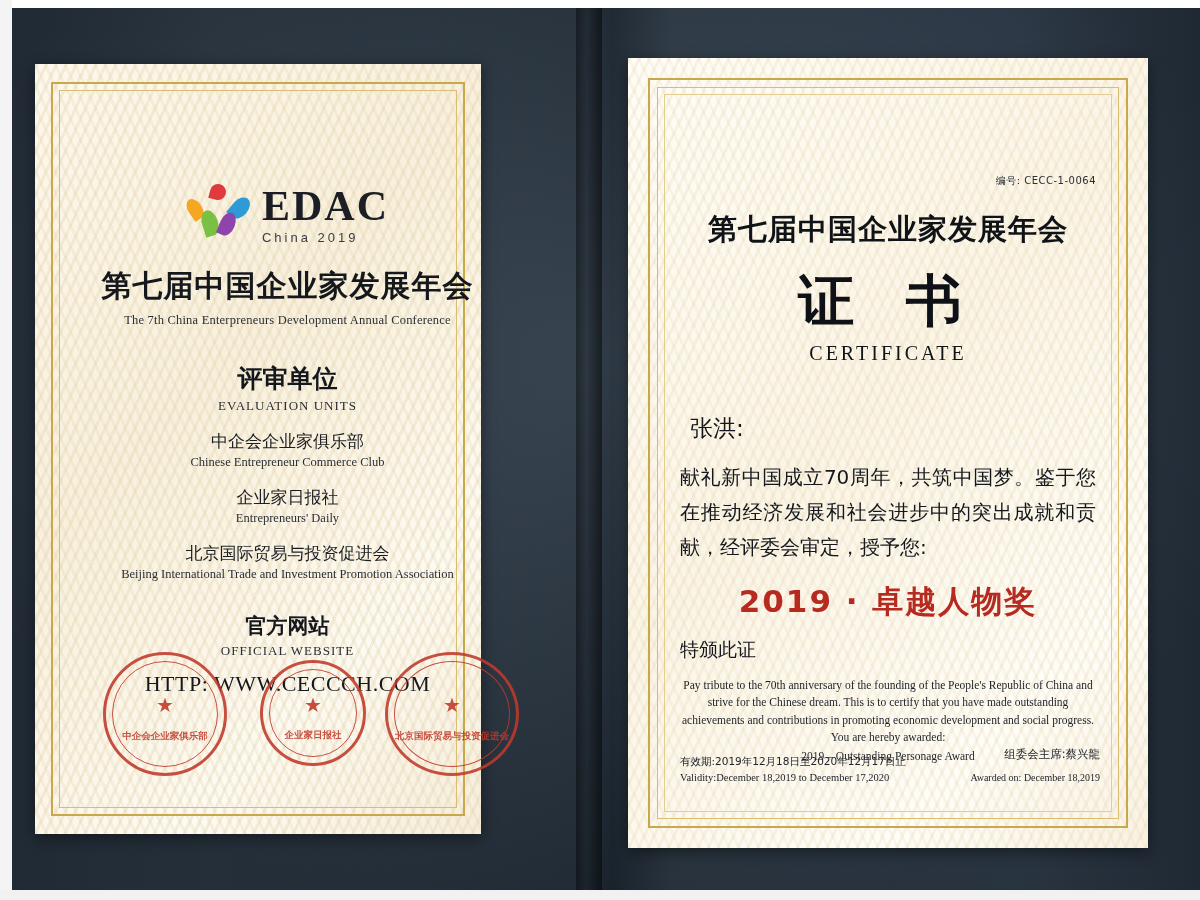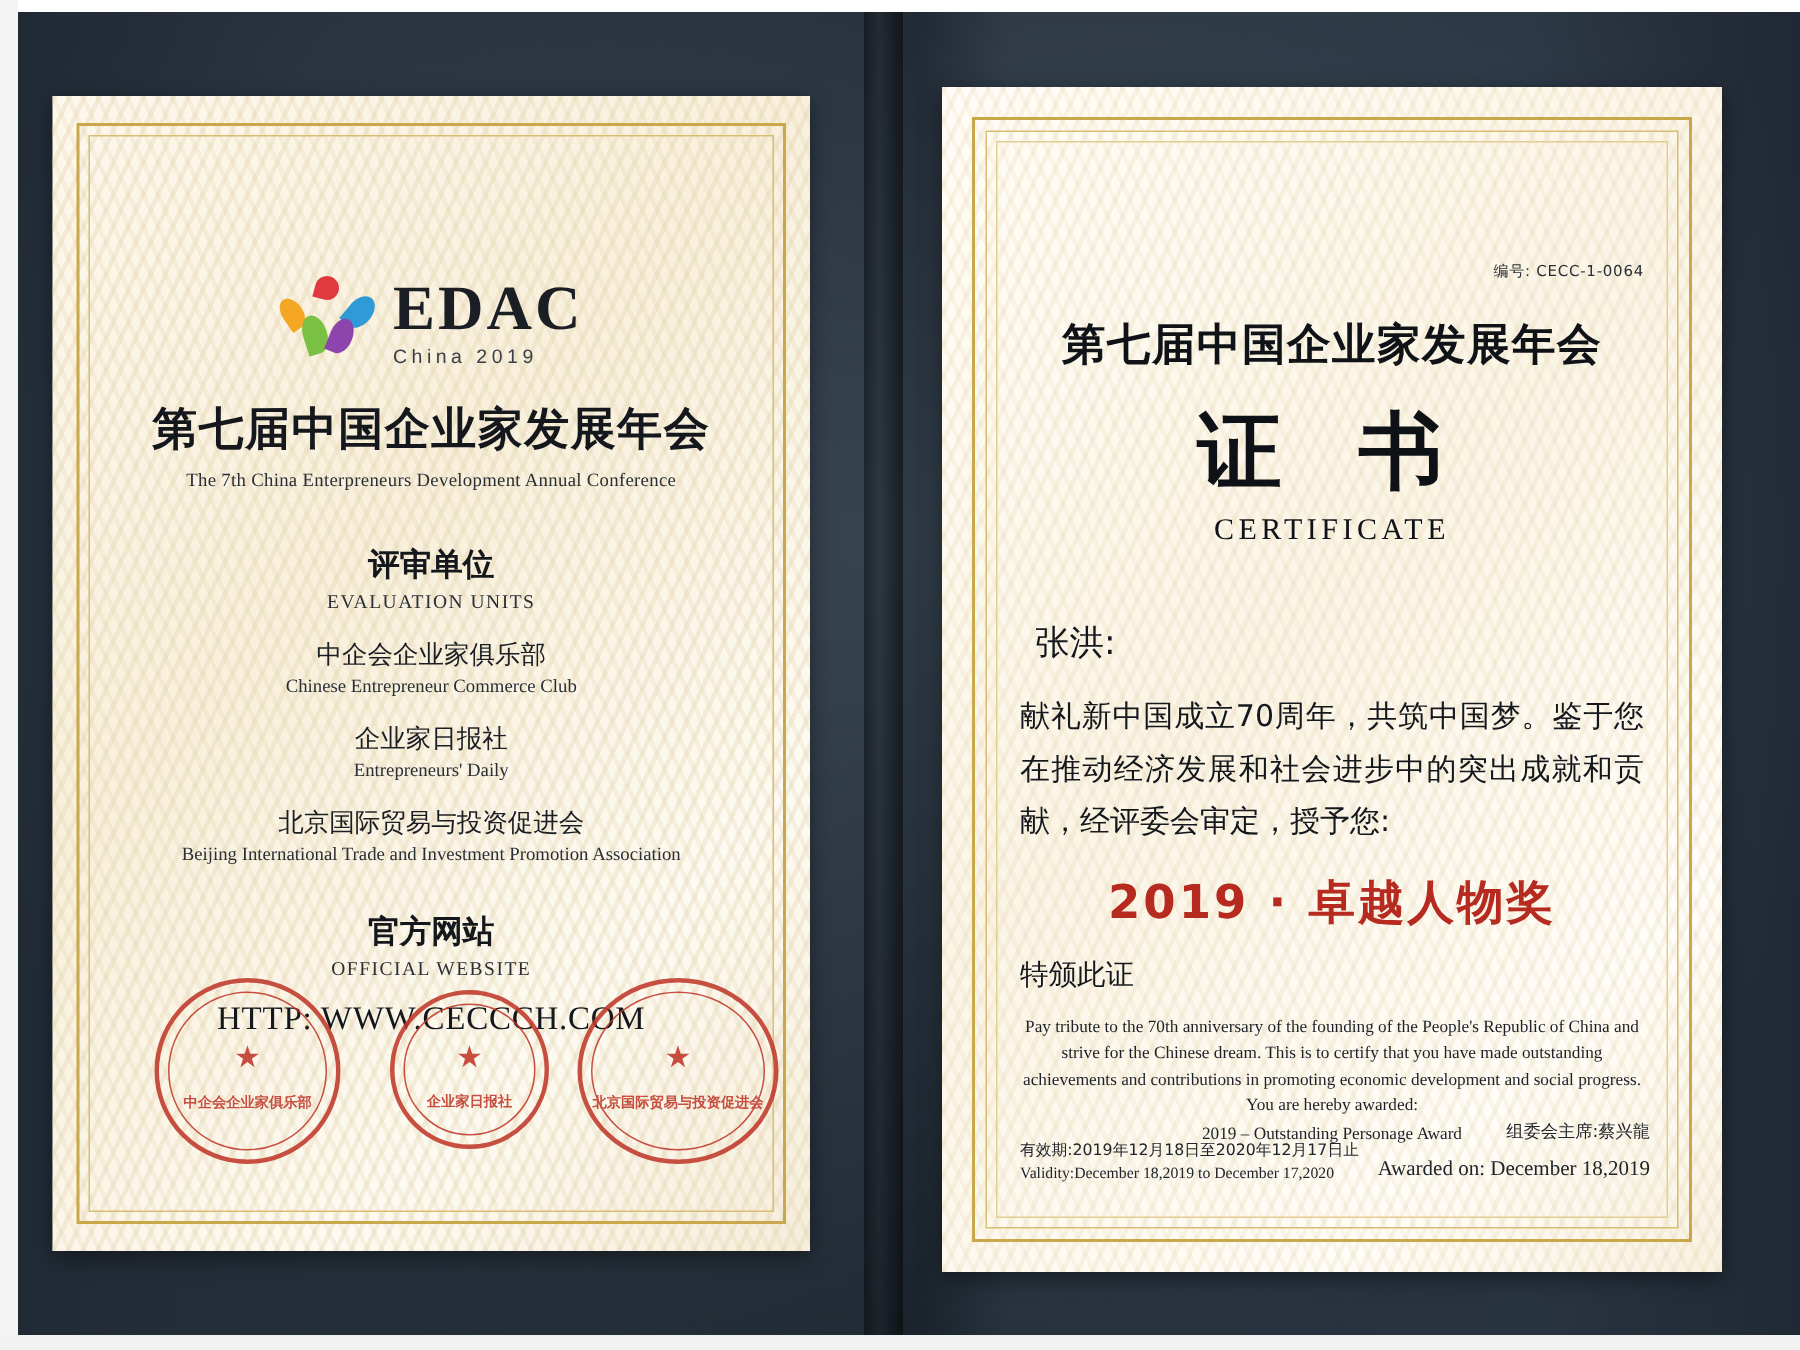--- a/index.html
+++ b/index.html
@@ -29,21 +29,21 @@
   }
   .white-edge-left{position:absolute;left:0;top:0;width:12px;height:900px;background:#f4f4f4;}
   .white-edge-bottom{position:absolute;left:0;bottom:0;width:1200px;height:10px;background:#f1f1f1;}
 
   
   .page{
     position:absolute;
     background:#fdfaf1;
     box-shadow:0 4px 14px rgba(0,0,0,0.45);
   }
-  .page.left{left:35px;top:64px;width:505px;height:770px;
+  .page.left{left:35px;top:64px;width:446px;height:770px;
     background:
       repeating-linear-gradient(115deg, rgba(224,206,168,0.30) 0 3px, rgba(255,255,255,0) 3px 9px),
       repeating-linear-gradient(65deg, rgba(224,206,168,0.22) 0 3px, rgba(255,255,255,0) 3px 9px),
       linear-gradient(135deg,#fdf8ec 0%,#f8f0dc 40%,#fdfaf1 75%,#f6eedb 100%);
   }
   .page.right{left:628px;top:58px;width:520px;height:790px;
     background:
       repeating-linear-gradient(115deg, rgba(224,206,168,0.22) 0 3px, rgba(255,255,255,0) 3px 9px),
       repeating-linear-gradient(65deg, rgba(224,206,168,0.16) 0 3px, rgba(255,255,255,0) 3px 9px),
       linear-gradient(135deg,#fffdf6 0%,#fbf5e6 45%,#fffdf7 80%,#f9f2e2 100%);
@@ -75,21 +75,21 @@
 
   .l-title-cn{
     margin-top:22px;font-size:30px;font-weight:700;letter-spacing:1px;color:#14171c;
     font-family:"DejaVu Sans", sans-serif;
   }
   .l-title-en{
     margin-top:6px;font-size:12.5px;color:#2a2e35;letter-spacing:.2px;
     font-family:"Liberation Serif", serif;
   }
 
-  .l-sec-cn{margin-top:34px;font-size:21px;font-weight:700;color:#14171c;font-family:"DejaVu Sans", sans-serif;}
+  .l-sec-cn{margin-top:34px;font-size:25px;font-weight:700;color:#14171c;font-family:"DejaVu Sans", sans-serif;}
   .l-sec-en{margin-top:3px;font-size:13px;color:#2a2e35;letter-spacing:1px;font-family:"Liberation Serif", serif;}
 
   .unit{margin-top:16px;}
   .unit .cn{font-size:17px;color:#1a1d22;font-family:"DejaVu Sans", sans-serif;}
   .unit .en{font-size:12.5px;color:#2a2e35;margin-top:2px;font-family:"Liberation Serif", serif;}
 
   .l-web-cn{margin-top:30px;font-size:21px;font-weight:700;color:#14171c;font-family:"DejaVu Sans", sans-serif;}
   .l-web-en{margin-top:3px;font-size:13px;color:#2a2e35;letter-spacing:1px;font-family:"Liberation Serif", serif;}
   .l-url{margin-top:12px;font-size:22px;color:#14171c;letter-spacing:.5px;font-family:"Liberation Serif", serif;}
 
@@ -160,21 +160,21 @@
     margin-top:4px;text-align:center;font-size:11.5px;color:#1d2127;
     font-family:"Liberation Serif", serif;
   }
   .r-foot{
     position:absolute;left:52px;top:689px;width:420px;
   }
   .r-foot-row{display:flex;justify-content:space-between;align-items:flex-end;}
   .r-valid-cn{font-size:10.5px;color:#20242b;font-family:"DejaVu Sans", sans-serif;}
   .r-valid-en{font-size:10.5px;color:#20242b;margin-top:3px;font-family:"Liberation Serif", serif;}
   .r-sign-cn{font-size:11.5px;color:#20242b;font-family:"DejaVu Sans", sans-serif;text-align:right;}
-  .r-sign-en{font-size:14px;color:#20242b;margin-top:10px;text-align:right;font-family:"Liberation Serif", serif;}
+  .r-sign-en{font-size:10px;color:#20242b;margin-top:10px;text-align:right;font-family:"Liberation Serif", serif;}
 </style>
 </head>
 <body>
 
 <div id="stage">
 
   <div class="folder">
     <div class="folder-inner-shade"></div>
     <div class="spine"></div>
   </div>

